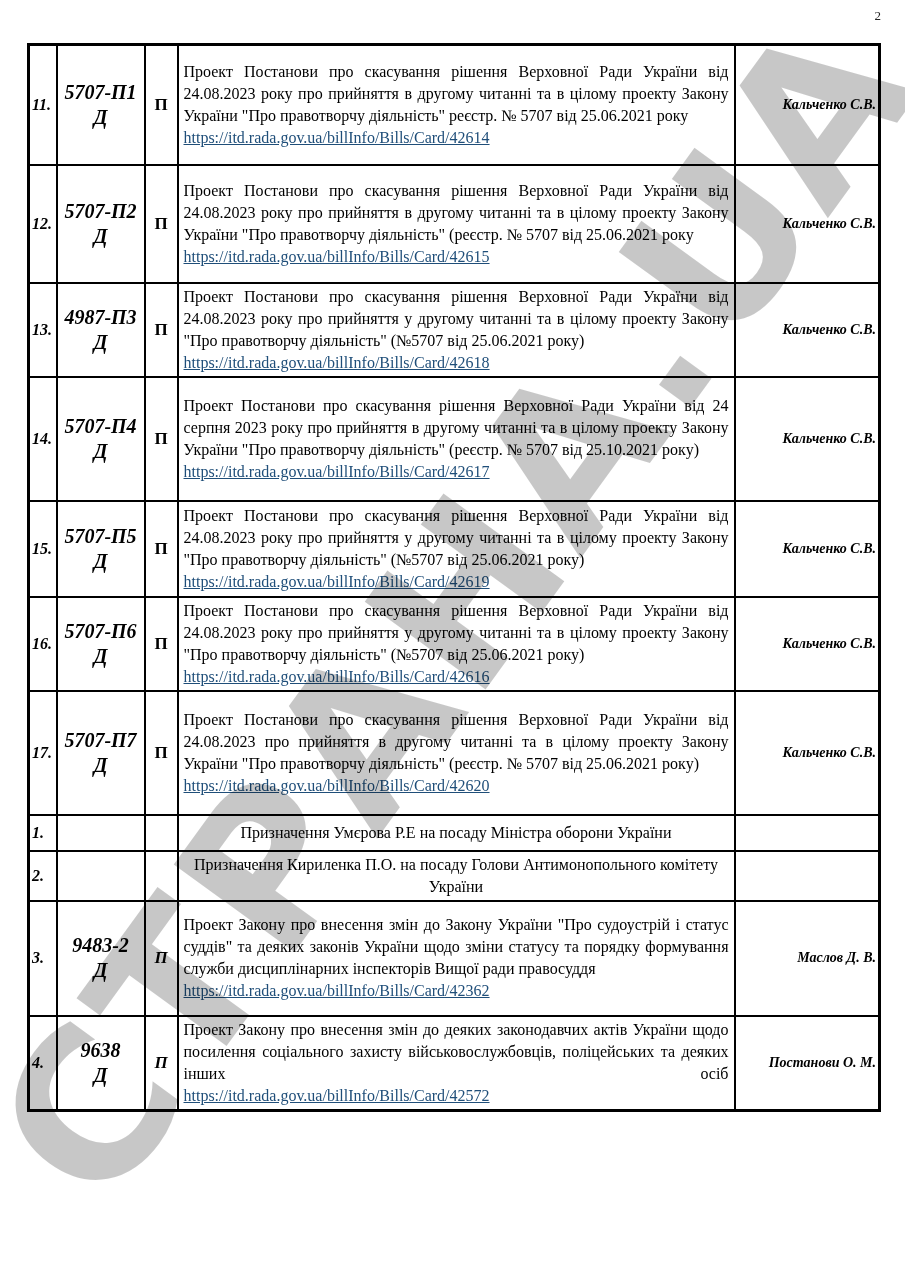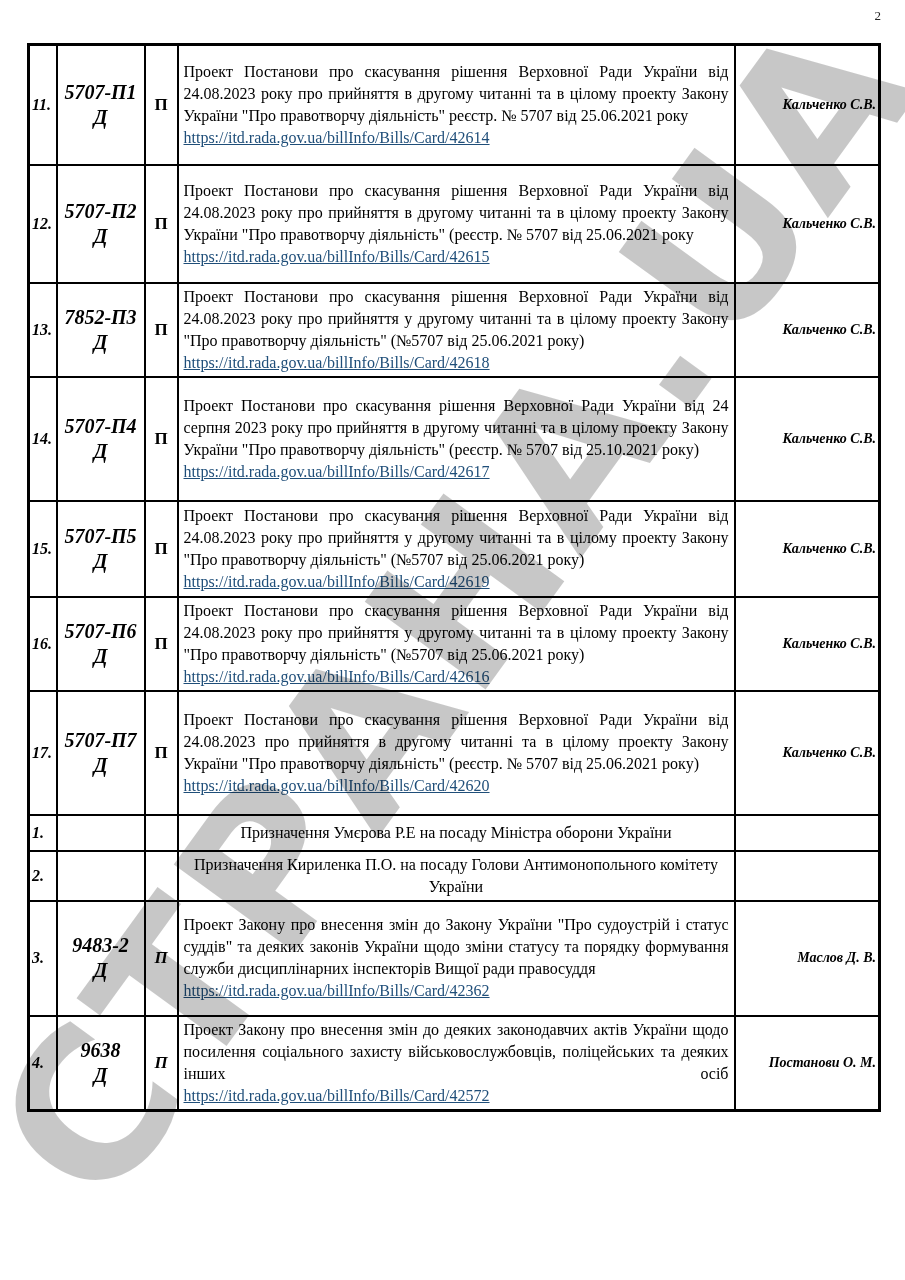--- a/index.html
+++ b/index.html
@@ -78,21 +78,21 @@
         <td class="mark">П</td>
         <td class="desc">
           <div class="txt">Проект Постанови про скасування рішення Верховної Ради України від 24.08.2023 року про прийняття в другому читанні та в цілому проекту Закону України "Про правотворчу діяльність" (реєстр. № 5707 від 25.06.2021 року</div>
           <a href="#">https://itd.rada.gov.ua/billInfo/Bills/Card/42615</a>
         </td>
         <td class="author">Кальченко С.В.</td>
       </tr>
       <tr style="height: 93px;">
         <td class="num">13.</td>
         <td class="bill">
-          <div>7852-П3</div>
+          <div>4987-П3</div>
           <div>Д</div>
         </td>
         <td class="mark">П</td>
         <td class="desc">
           <div class="txt">Проект Постанови про скасування рішення Верховної Ради України від 24.08.2023 року про прийняття у другому читанні та в цілому проекту Закону "Про правотворчу діяльність" (№5707 від 25.06.2021 року)</div>
           <a href="#">https://itd.rada.gov.ua/billInfo/Bills/Card/42618</a>
         </td>
         <td class="author">Кальченко С.В.</td>
       </tr>
       <tr style="height: 124px;">

